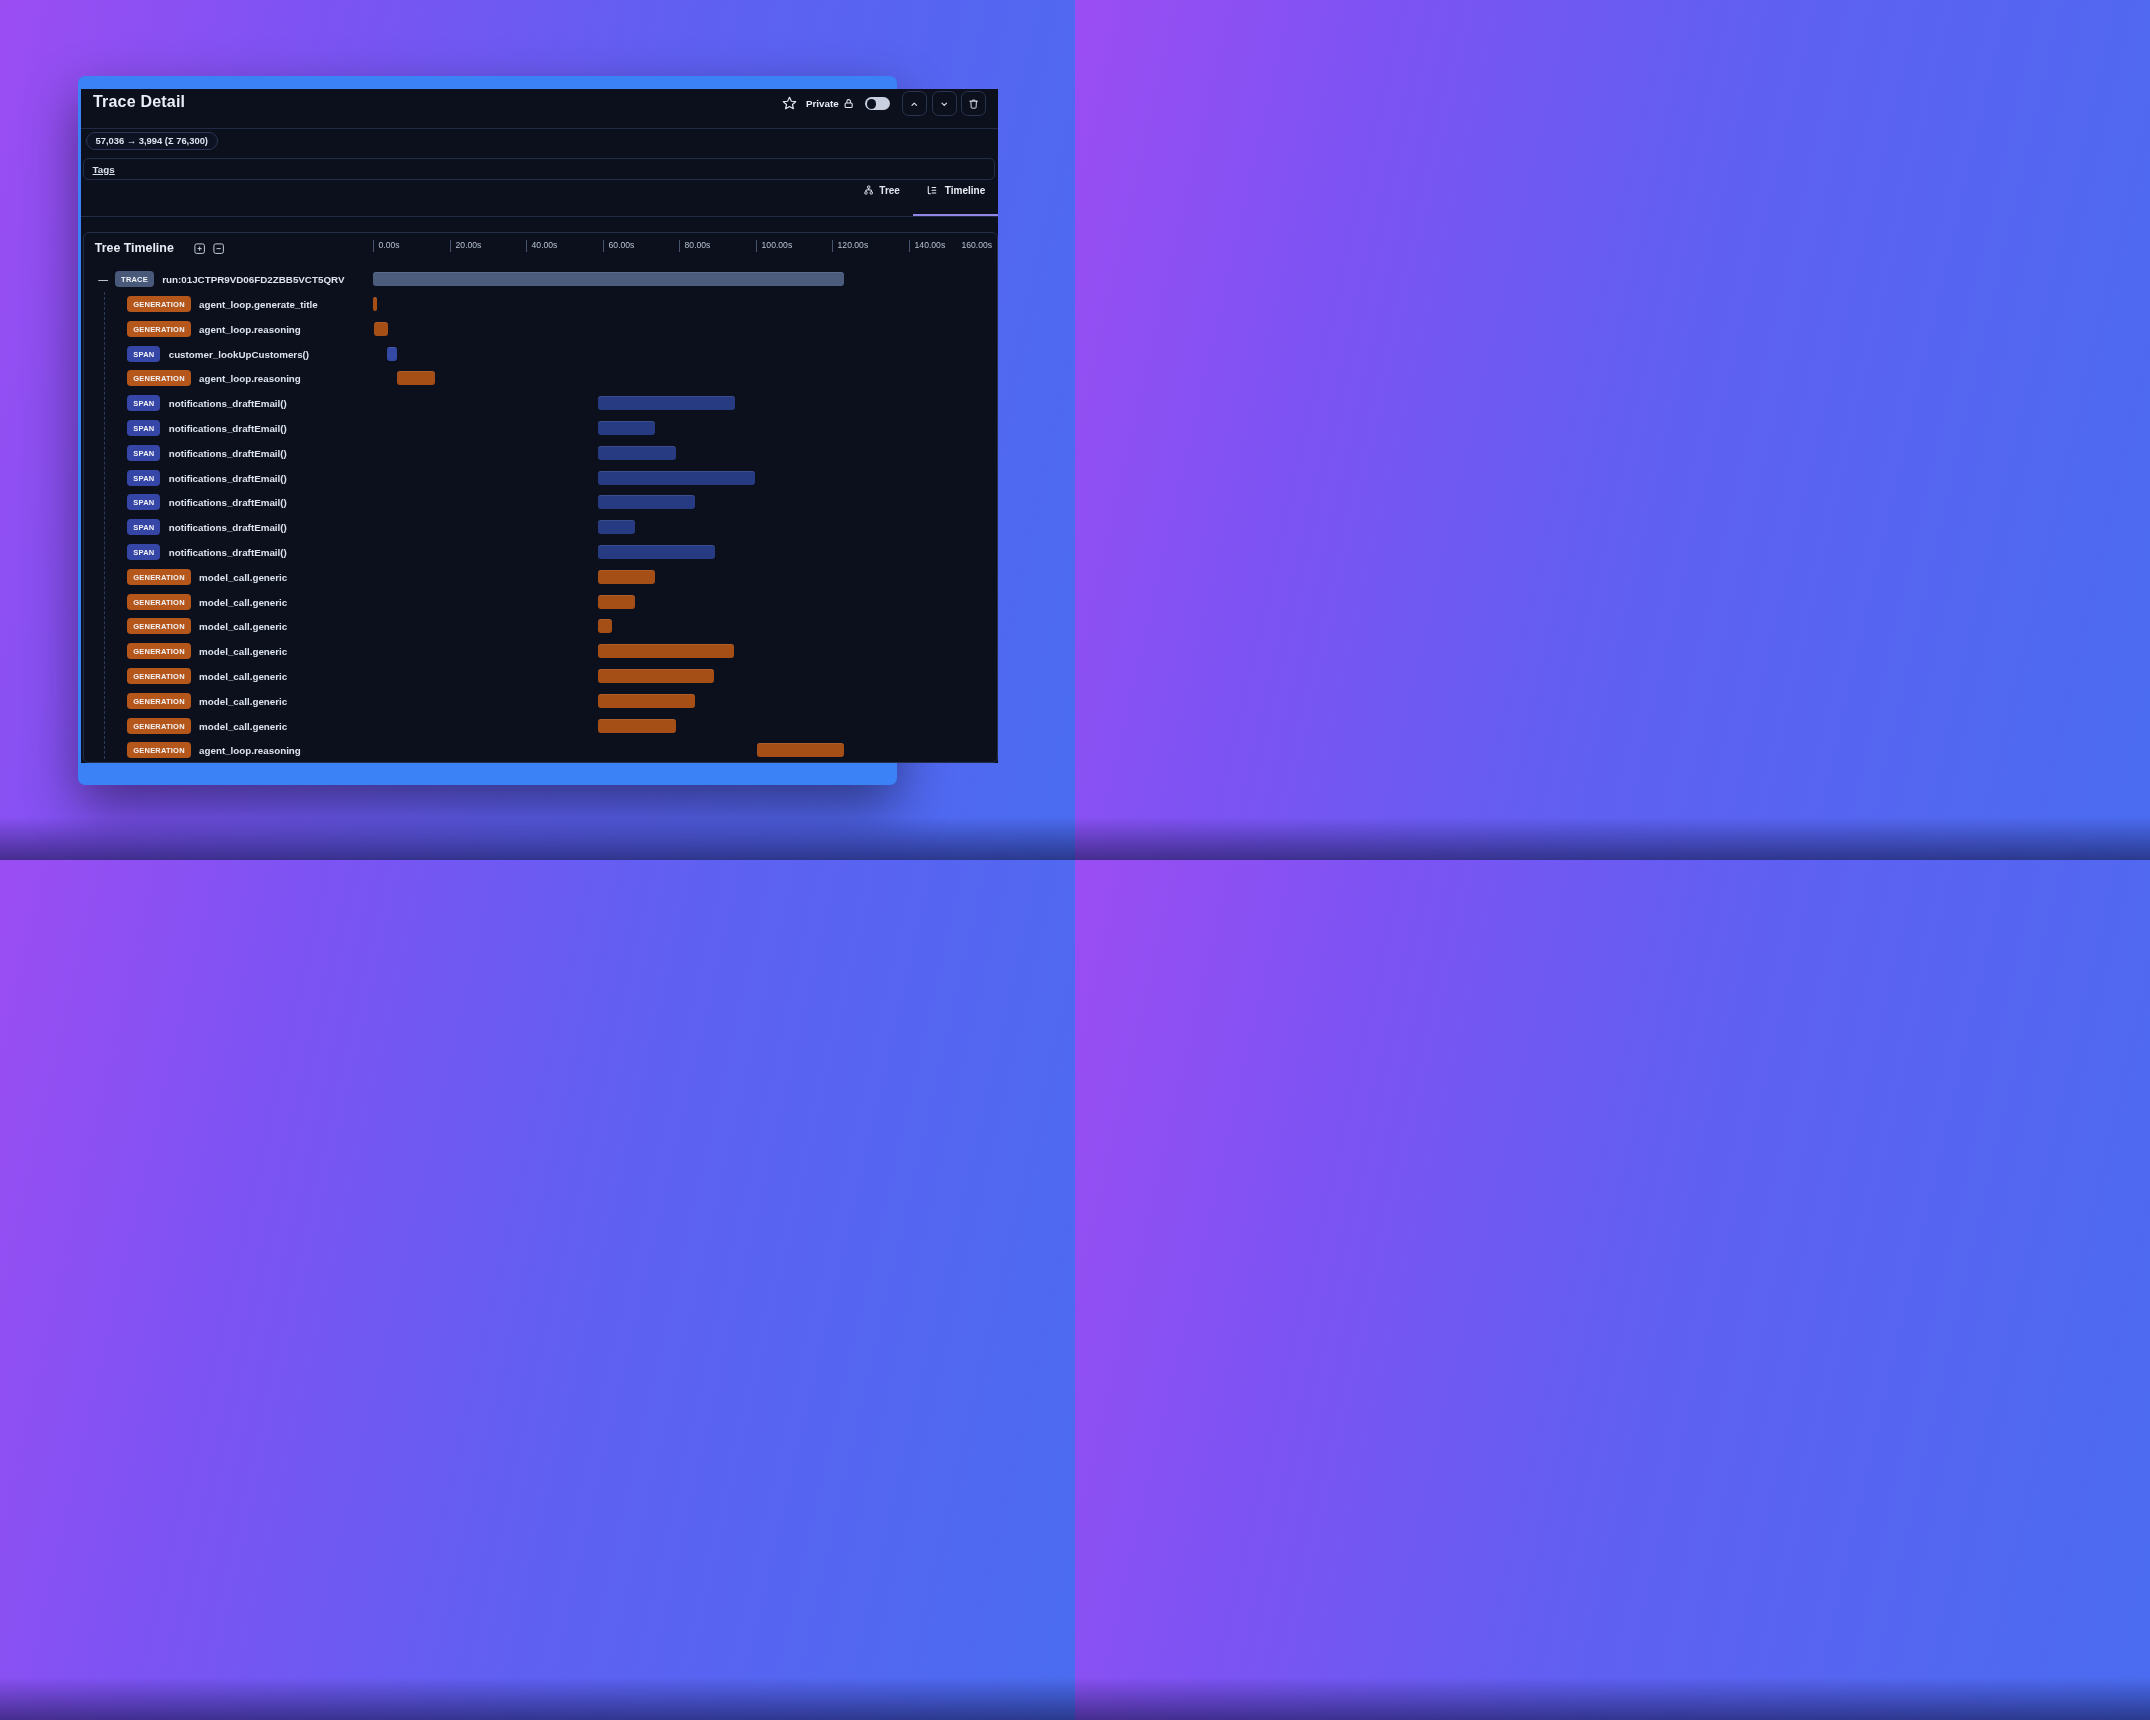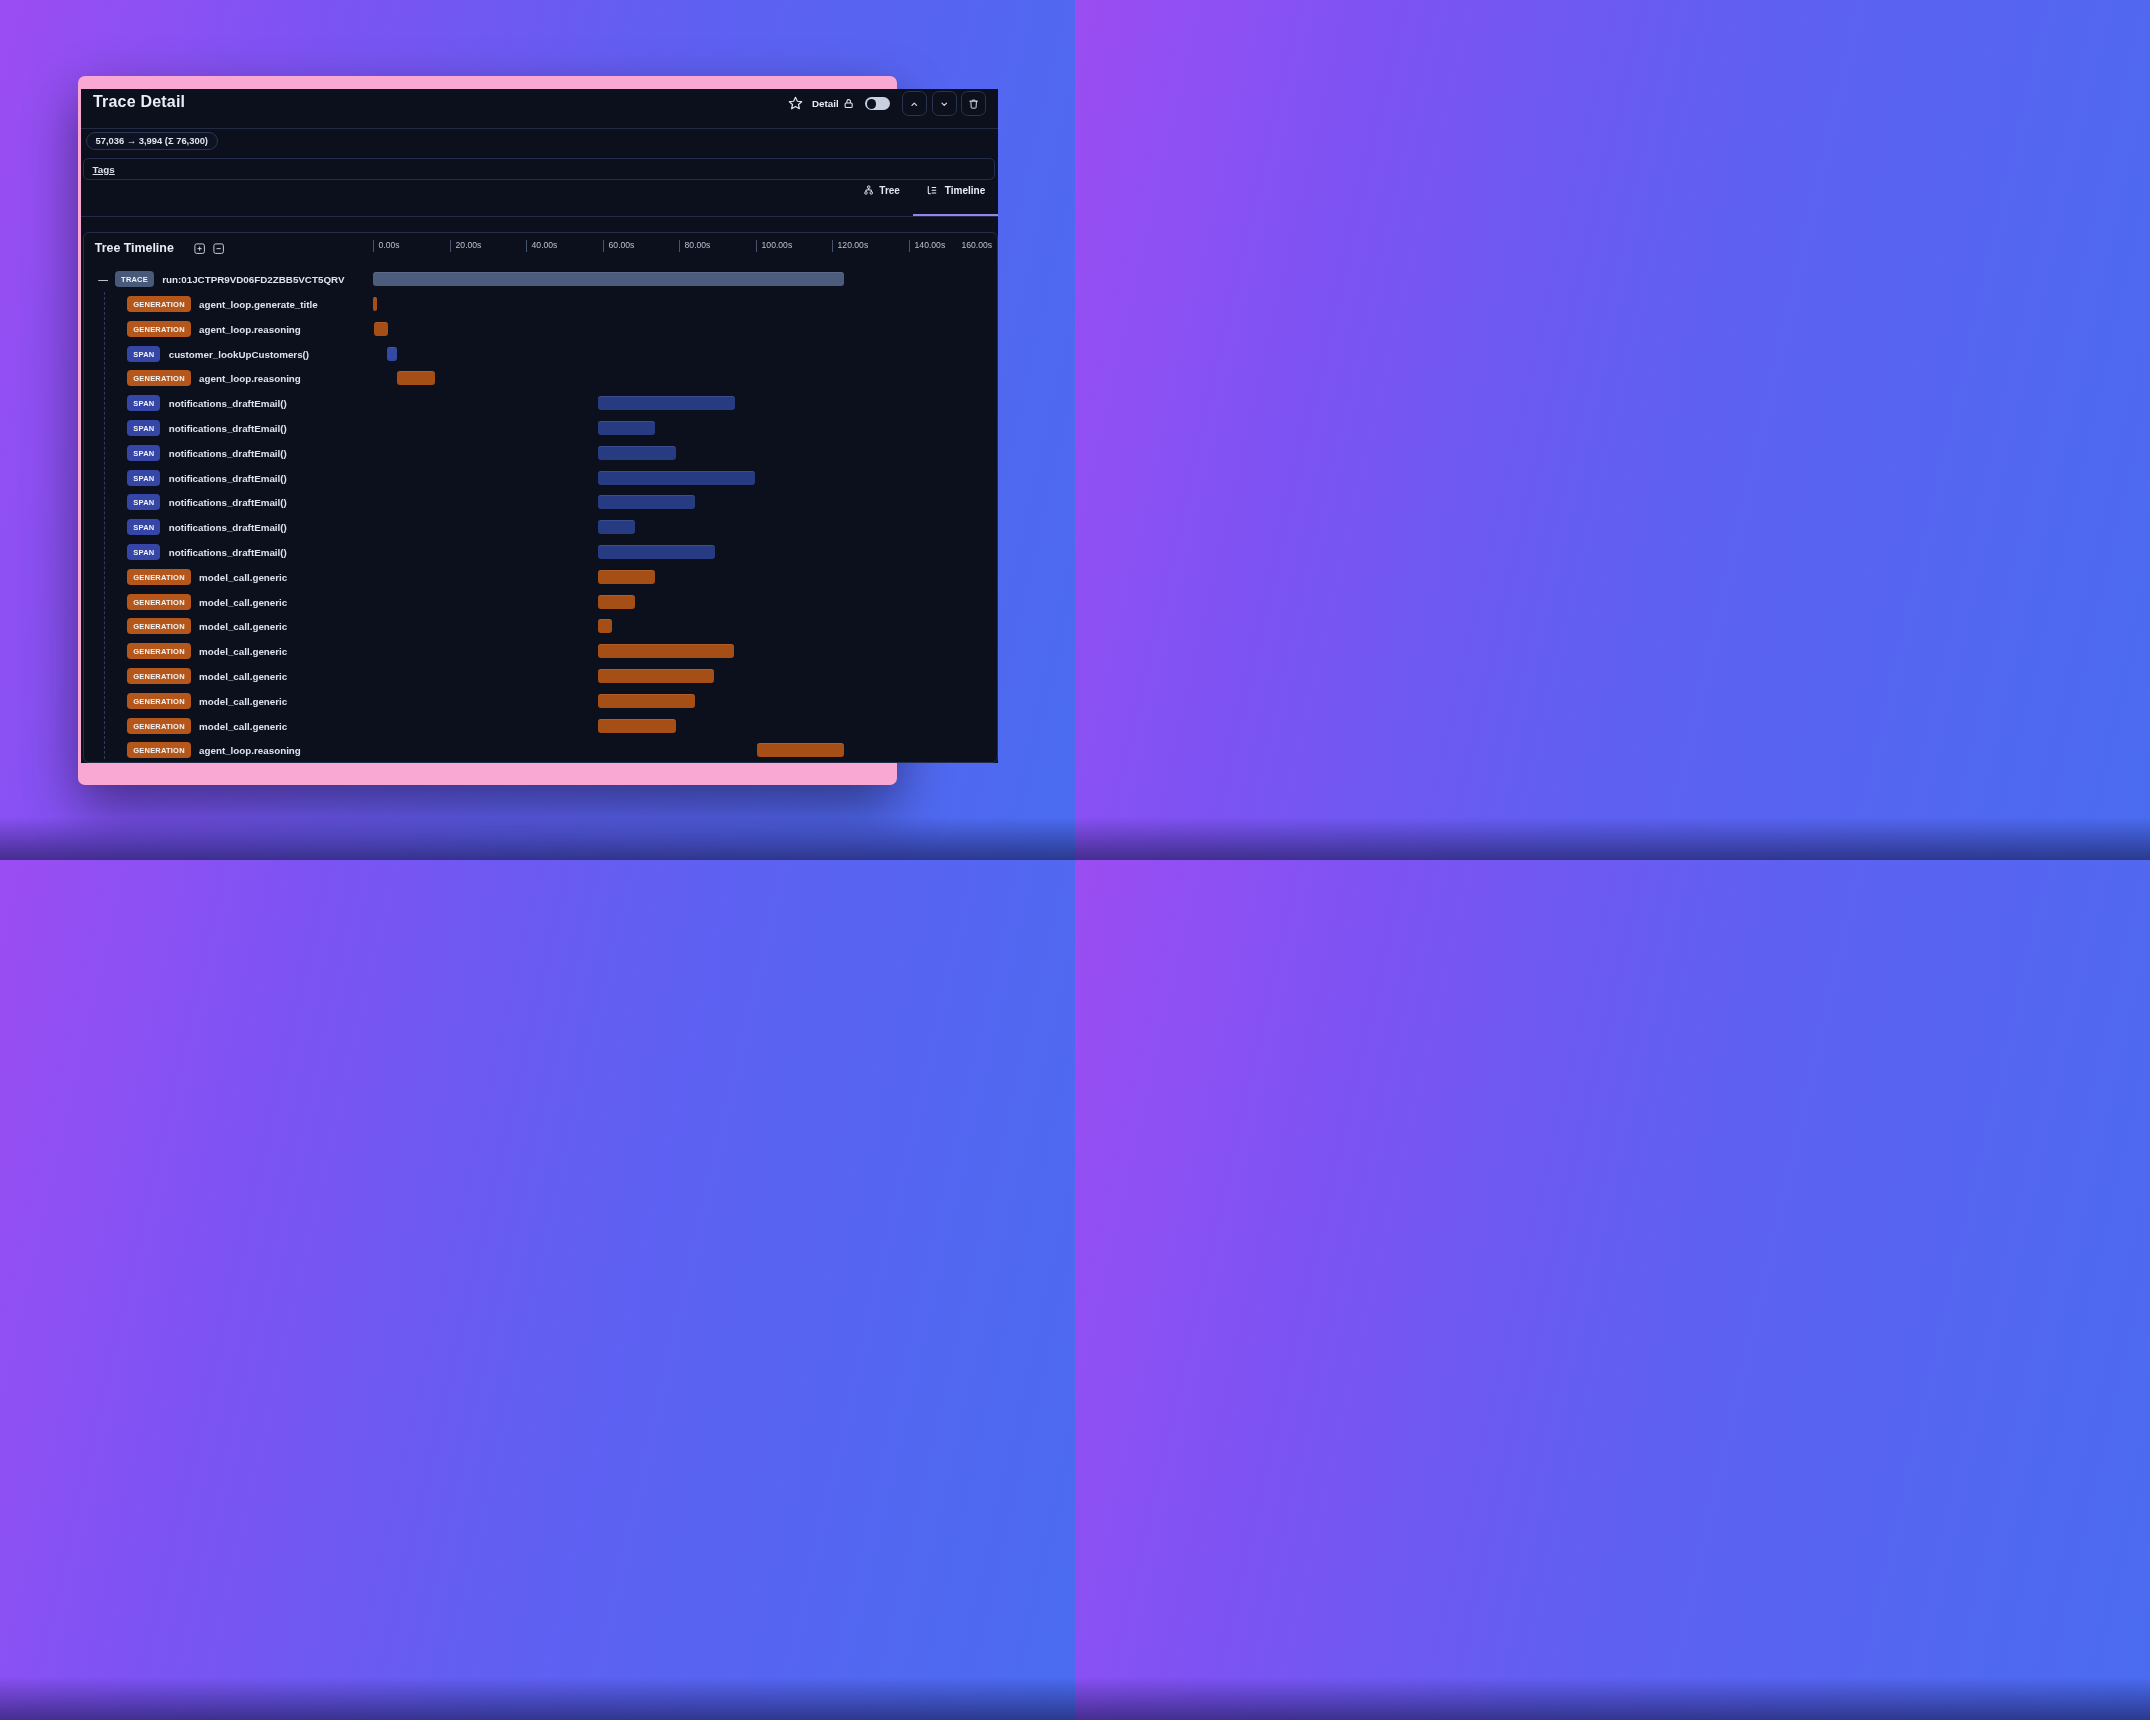--- a/index.html
+++ b/index.html
@@ -6,21 +6,21 @@
   html,body { width:1075px; height:860px; overflow:hidden; }
   body {
     font-family:"Liberation Sans", sans-serif;
     background:
       linear-gradient(to top, rgba(14,16,60,.55), rgba(14,16,60,0) 5%),
       linear-gradient(103deg, #9b4df2 0%, #7d53f3 25%, #5f60f2 55%, #4a6cf0 100%);
     position:relative;
   }
   .panel {
     position:absolute; left:78px; top:76px; width:819px; height:709px;
-    background:#f9a8d4; border-radius:7px;
+    background:#3b82f6; border-radius:7px;
     padding:12.8px 9px 22.5px 3px;
     box-shadow:0 21px 53px rgba(0,0,0,.45);
   }
   .content { position:relative; width:917px; height:674px; background:#0b101c; }
 
   
   .hdr-title { position:absolute; left:12px; top:4.5px; font-size:16px; font-weight:700; color:#e9edf5; letter-spacing:0.2px; }
   .hdr-controls { position:absolute; right:12px; top:1.5px; height:27px; display:flex; align-items:center; gap:9px; color:#dde3ee; }
   .icon-star { width:15px; height:15px; color:#dfe5ee; }
   .privacy { display:flex; align-items:center; gap:4.5px; font-size:9.8px; font-weight:700; color:#e6ebf4; }
@@ -77,21 +77,21 @@
 
 <div class="panel">
   <div class="content">
 
     <div class="hdr-title">Trace Detail</div>
     <div class="hdr-controls">
       <svg class="icon-star" viewBox="0 0 20 20" fill="none" stroke="currentColor" stroke-width="1.6" stroke-linejoin="round">
         <path d="M10 1.8 L12.5 7 L18.2 7.6 L14 11.4 L15.2 17 L10 14 L4.8 17 L6 11.4 L1.8 7.6 L7.5 7 Z"></path>
       </svg>
       <span class="privacy">
-        <span>Detail</span>
+        <span>Private</span>
         <svg width="11.3" height="11.3" viewBox="0 0 16 16" fill="none" stroke="currentColor" stroke-width="1.5">
           <rect x="3" y="7" width="10" height="6.5" rx="1.5"></rect>
           <path d="M5.5 7 V4.8 a2.5 2.5 0 0 1 5 0 V7"></path>
         </svg>
       </span>
       <span class="toggle">
           <span class="knob"></span>
         </span>
       <span style="display:flex; gap:6.8px; margin-left:3px;">
         <button class="icon-btn">

